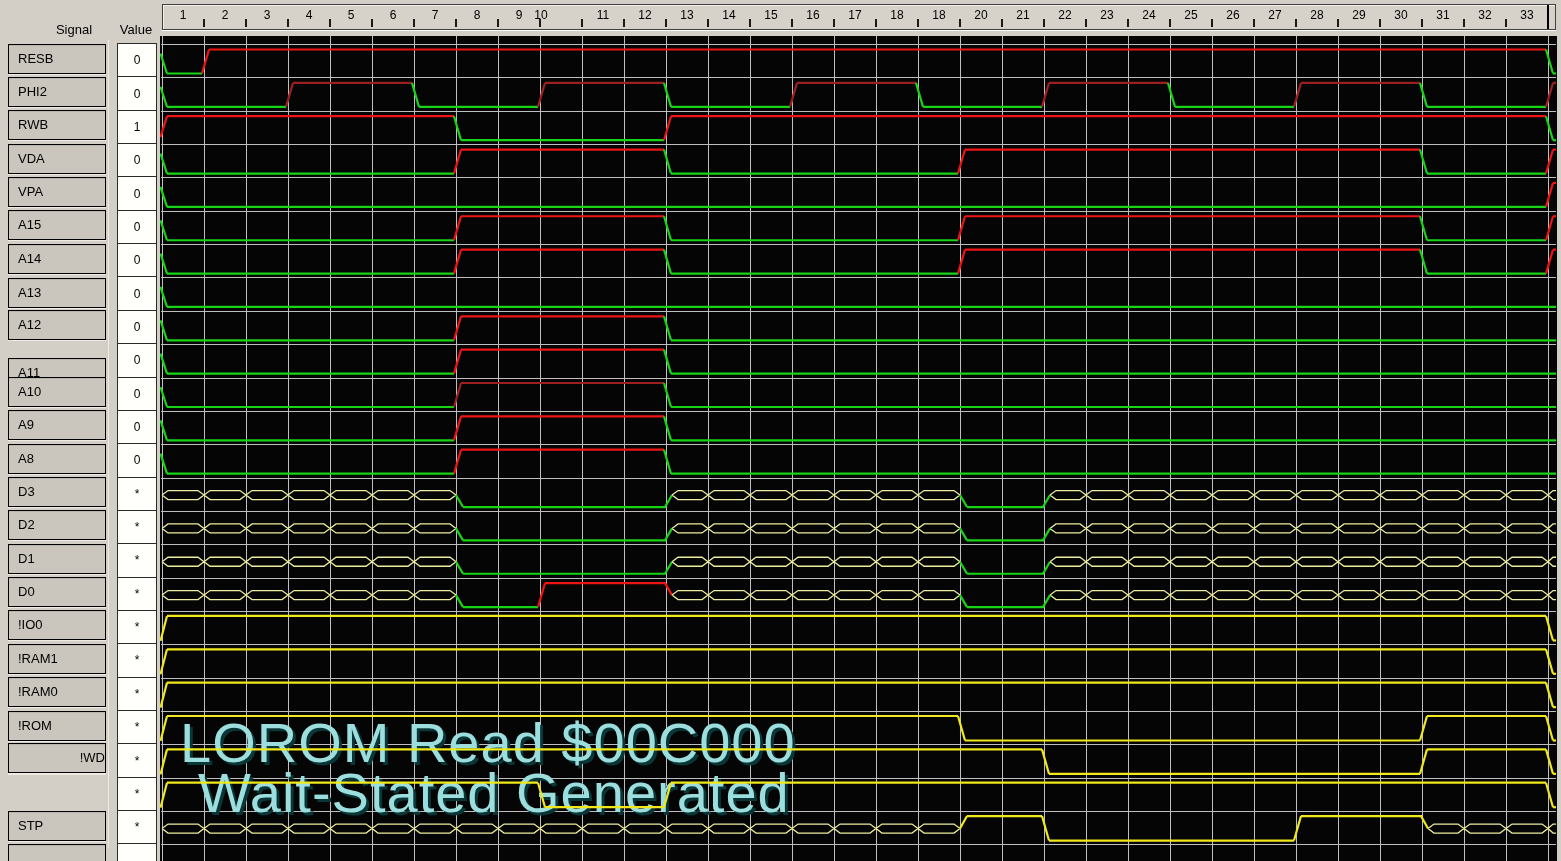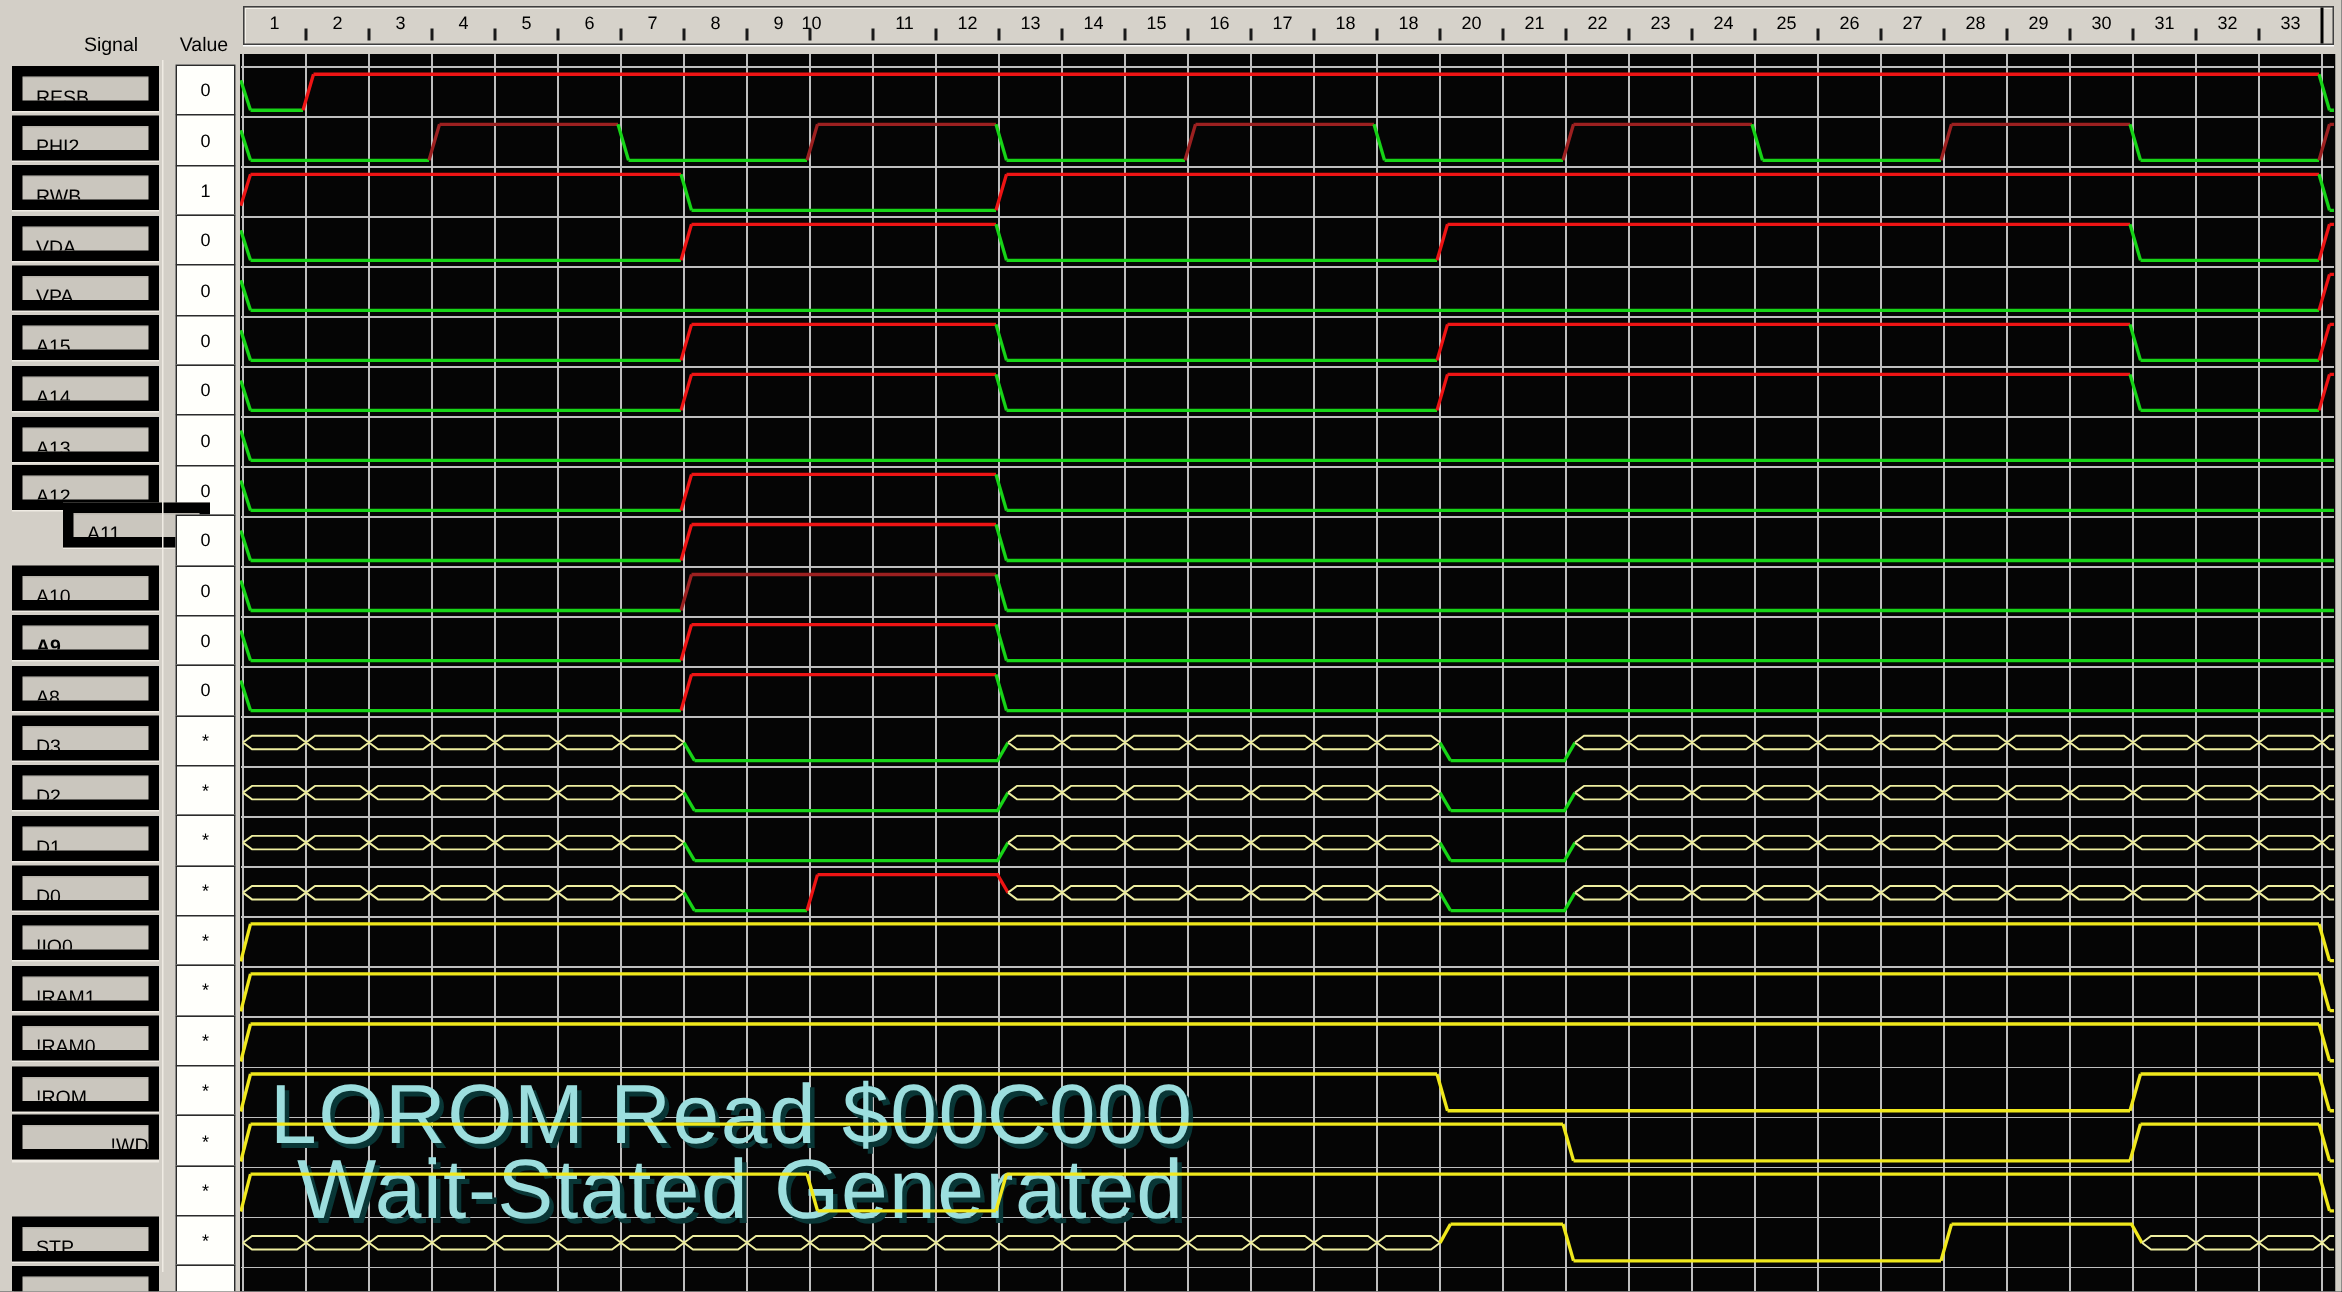--- a/index.html
+++ b/index.html
@@ -4,21 +4,21 @@
 <style>
   html,body{margin:0;padding:0;background:#8a8a8a;}
   .screen{position:relative;width:1561px;height:861px;overflow:hidden;
     background:#d3cfc7;font-family:"Liberation Sans",sans-serif;}
   
   .left-panel{position:absolute;left:0;top:0;width:160px;height:861px;background:#d3cfc7;}
   .col-header{position:absolute;top:22px;font-size:13px;color:#000;}
   .signal-h{left:0;width:108px;text-align:center;margin-left:20px;}
   .value-h{left:112px;width:48px;text-align:center;}
   .sig-box{position:absolute;left:8px;width:98px;height:30px;background:#cac6be;
-    border:7px solid #000000;box-shadow:0 1px 0 #f0ece4, inset 0 1px 0 #b9b5ad;
+    border:1px solid #000000;box-shadow:0 1px 0 #f0ece4, inset 0 1px 0 #b9b5ad;
     color:#000;font-size:13px;line-height:28px;padding-left:9px;box-sizing:border-box;
     white-space:nowrap;overflow:hidden;}
   .val-box{position:absolute;left:117px;width:40px;height:34.4px;background:#fffffb;
     border:1px solid #2b2b2b;box-sizing:border-box;display:flex;align-items:center;
     justify-content:center;font-size:12px;color:#000;}
   .groove{position:absolute;left:108px;top:40px;width:1px;height:808px;background:#efebe3;}
   
   .ruler{position:absolute;left:162px;top:4px;width:1394px;height:26px;background:#d6d2ca;
     border:1px solid #3f3f3f;box-sizing:border-box;
     box-shadow:inset 1px 1px 0 #f4f1e9, 0 1px 0 #ffffff;}
@@ -51,25 +51,25 @@
         <div class="sig-box" style="top: 176.9px;">VPA</div>
         <div class="val-box" style="top: 176.4px;">0</div>
         <div class="sig-box" style="top: 210.25px;">A15</div>
         <div class="val-box" style="top: 209.75px;">0</div>
         <div class="sig-box" style="top: 243.6px;">A14</div>
         <div class="val-box" style="top: 243.1px;">0</div>
         <div class="sig-box" style="top: 278px;">A13</div>
         <div class="val-box" style="top: 276.45px;">0</div>
         <div class="sig-box" style="top: 310.3px;">A12</div>
         <div class="val-box" style="top: 309.8px;">0</div>
-        <div class="sig-box" style="top: 335px; margin-left: 34px;">A11</div>
+        <div class="sig-box" style="top: 358px;">A11</div>
         <div class="val-box" style="top: 343.15px;">0</div>
         <div class="sig-box" style="top: 377px;">A10</div>
         <div class="val-box" style="top: 376.5px;">0</div>
-        <div class="sig-box" style="top: 410.35px; font-weight: bold;">A9</div>
+        <div class="sig-box" style="top: 410.35px;">A9</div>
         <div class="val-box" style="top: 409.85px;">0</div>
         <div class="sig-box" style="top: 443.7px;">A8</div>
         <div class="val-box" style="top: 443.2px;">0</div>
         <div class="sig-box" style="top: 477.05px;">D3</div>
         <div class="val-box" style="top: 476.55px;">*</div>
         <div class="sig-box" style="top: 510.4px;">D2</div>
         <div class="val-box" style="top: 509.9px;">*</div>
         <div class="sig-box" style="top: 543.75px;">D1</div>
         <div class="val-box" style="top: 543.25px;">*</div>
         <div class="sig-box" style="top: 577.1px;">D0</div>

